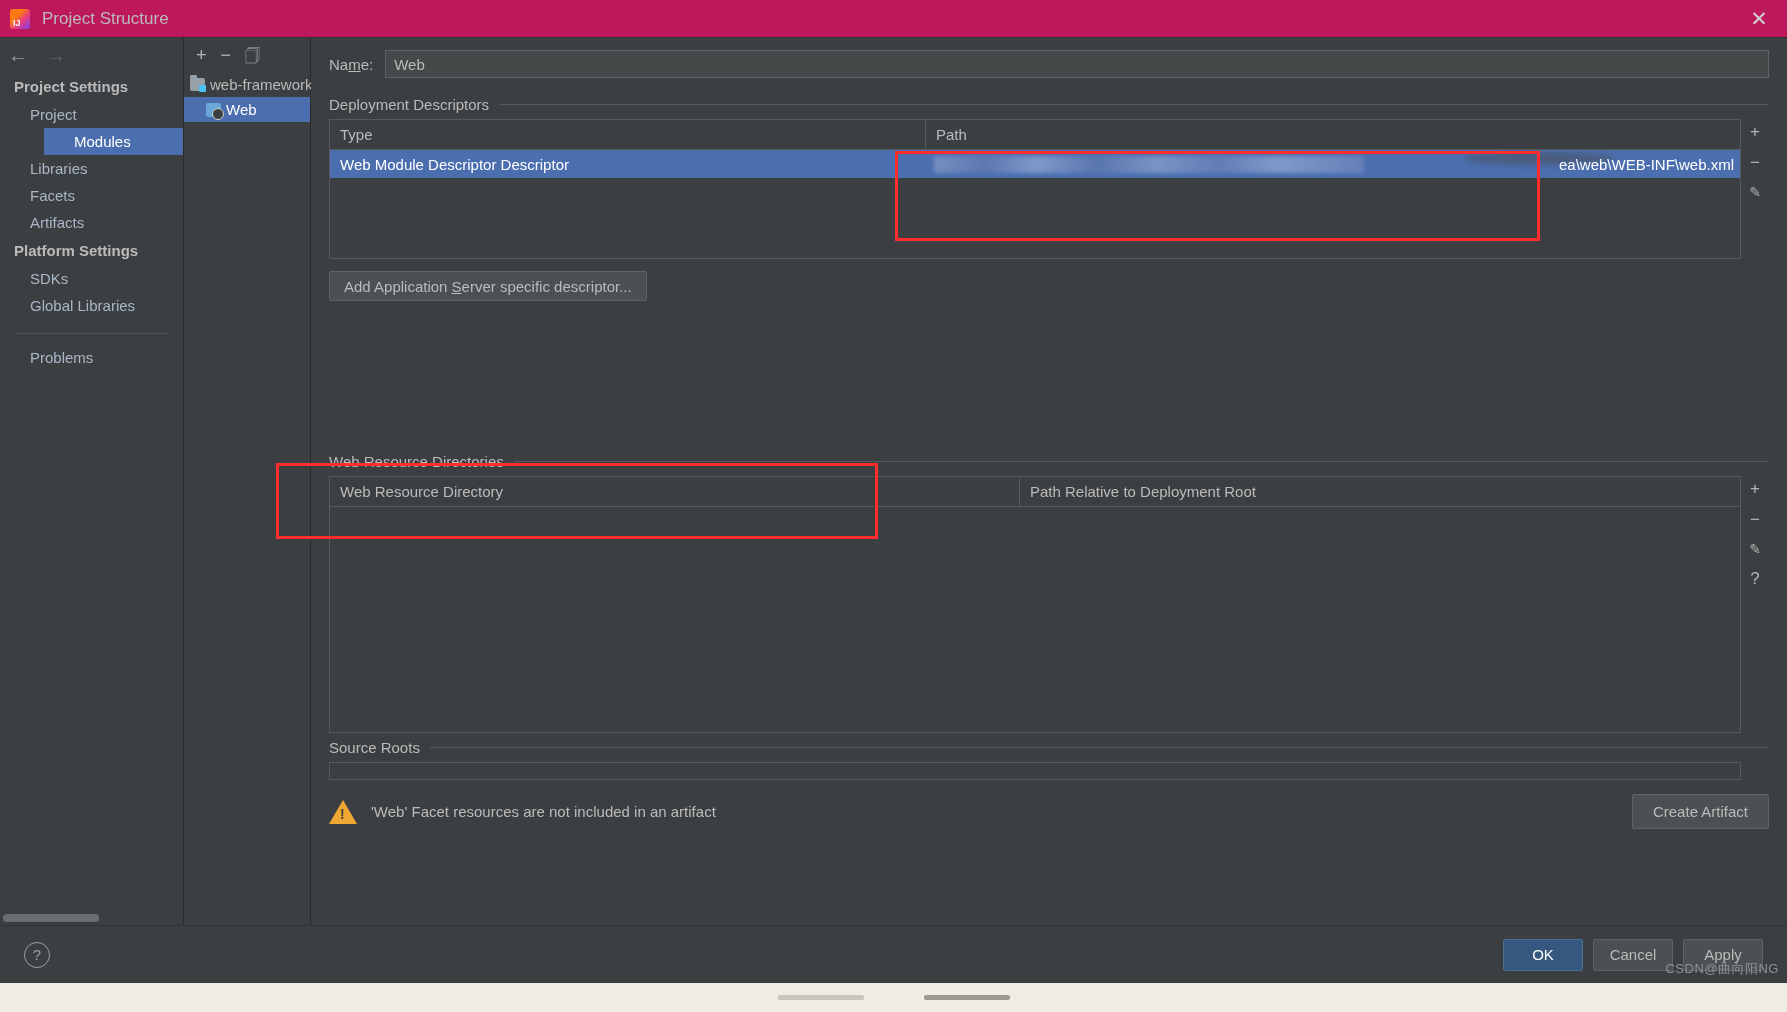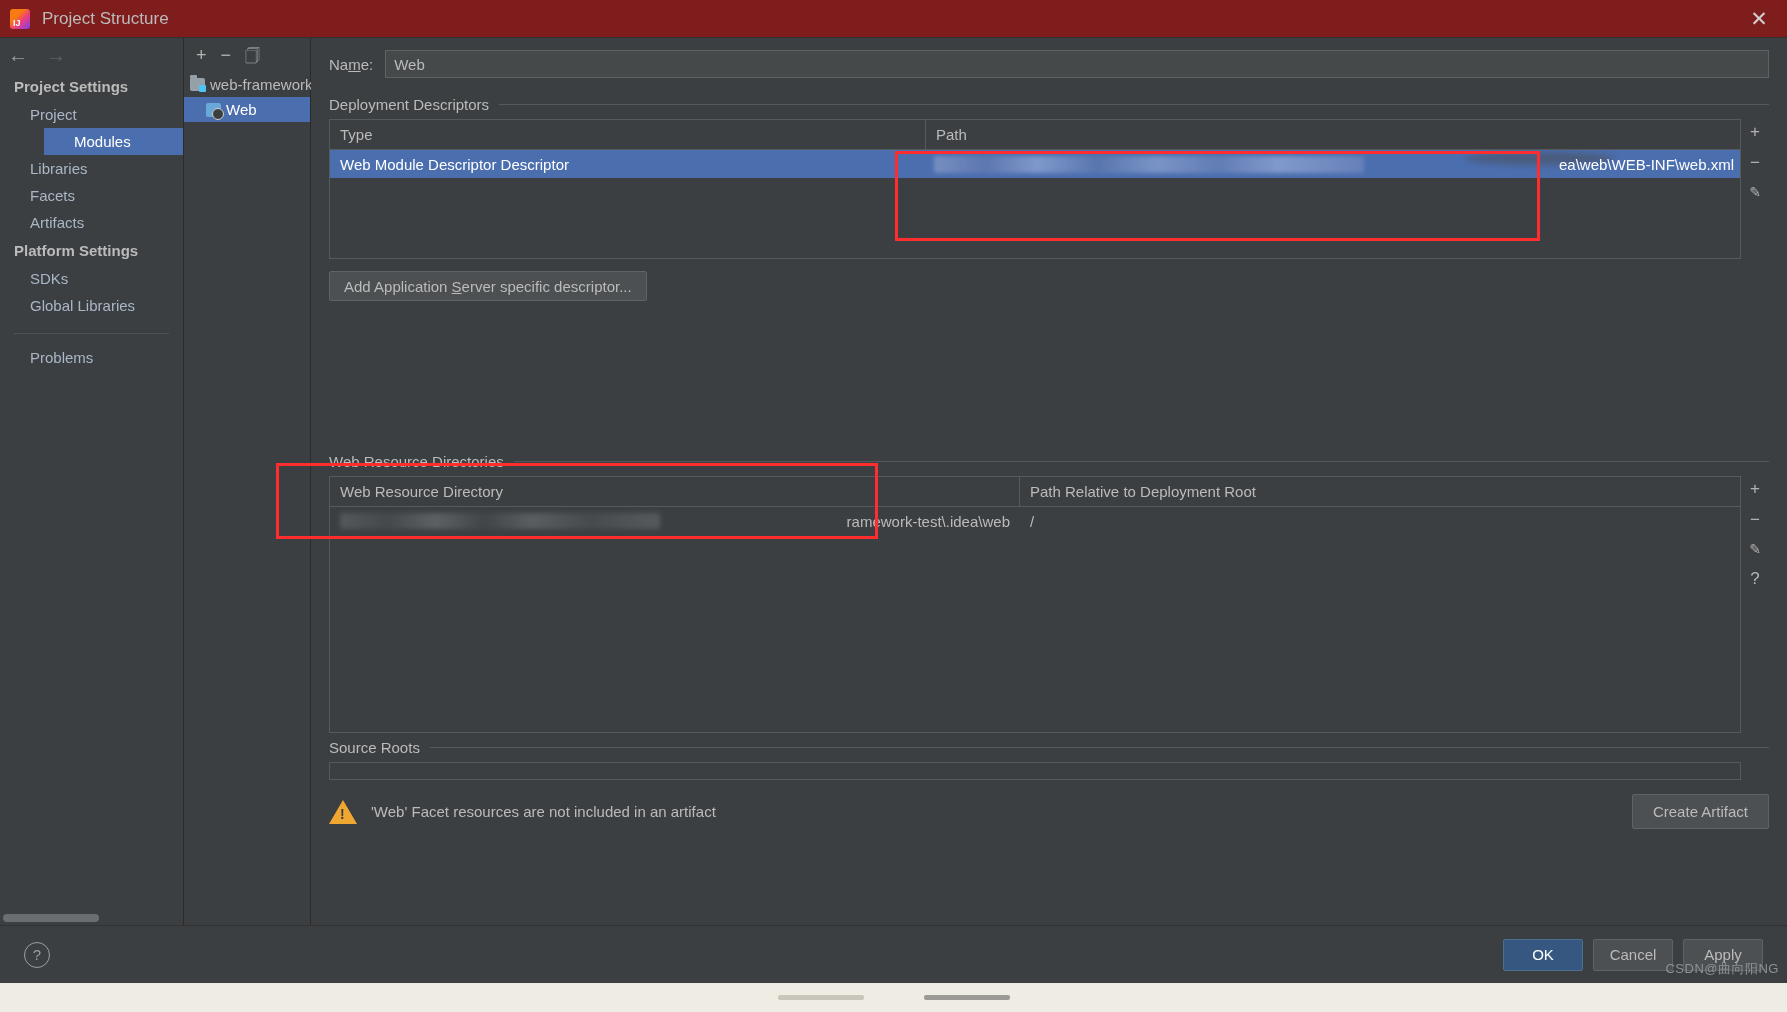--- a/index.html
+++ b/index.html
@@ -11,21 +11,21 @@
   }
 
   
   .window {
     position: absolute; left: 0; top: 0;
     width: 1787px; height: 983px;
     background: #3c3f41;
     display: flex; flex-direction: column;
   }
   .titlebar {
-    height: 38px; background: #7f1d1d;
+    height: 38px; background: #be185d;
     display: flex; align-items: center;
     padding-left: 10px; flex: 0 0 38px;
     border-bottom: 1px solid #323232;
   }
   .idea-logo {
     width: 20px; height: 20px; position: relative;
     border-radius: 3px; overflow: hidden;
     background: linear-gradient(135deg, #f97a12 0%, #f97a12 35%, #ed3d7d 60%, #7b3ff2 100%);
     flex: 0 0 20px;
   }
@@ -383,29 +383,20 @@
         <span>Web Resource Directories</span>
         <span class="rule"></span>
       </div>
 
       <div class="tbl-wrap">
         <div class="tbl" style="height:257px;">
           <div class="tbl-head">
             <div class="th" style="width:690px;">Web Resource Directory</div>
             <div class="th" style="flex:1 1 auto;">Path Relative to Deployment Root</div>
           </div>
-          <div class="tbl-body">
-            <div class="tr">
-              <div class="td" style="width:690px; justify-content:flex-end; padding-right:10px; position:relative;">
-                <span class="redact-dark" style="width:320px; position:absolute; left:10px; top:6px;"></span>
-                <span style="position:relative; z-index:2;">ramework-test\.idea\web</span>
-              </div>
-              <div class="td" style="flex:1 1 auto;">/</div>
-            </div>
-          </div>
         </div>
         <div class="vtools">
           <span class="vt">+</span>
           <span class="vt">−</span>
           <span class="vt small">✎</span>
           <span class="vt">?</span>
         </div>
       </div>
 
       <div class="section-title" style="margin-top:6px;">

